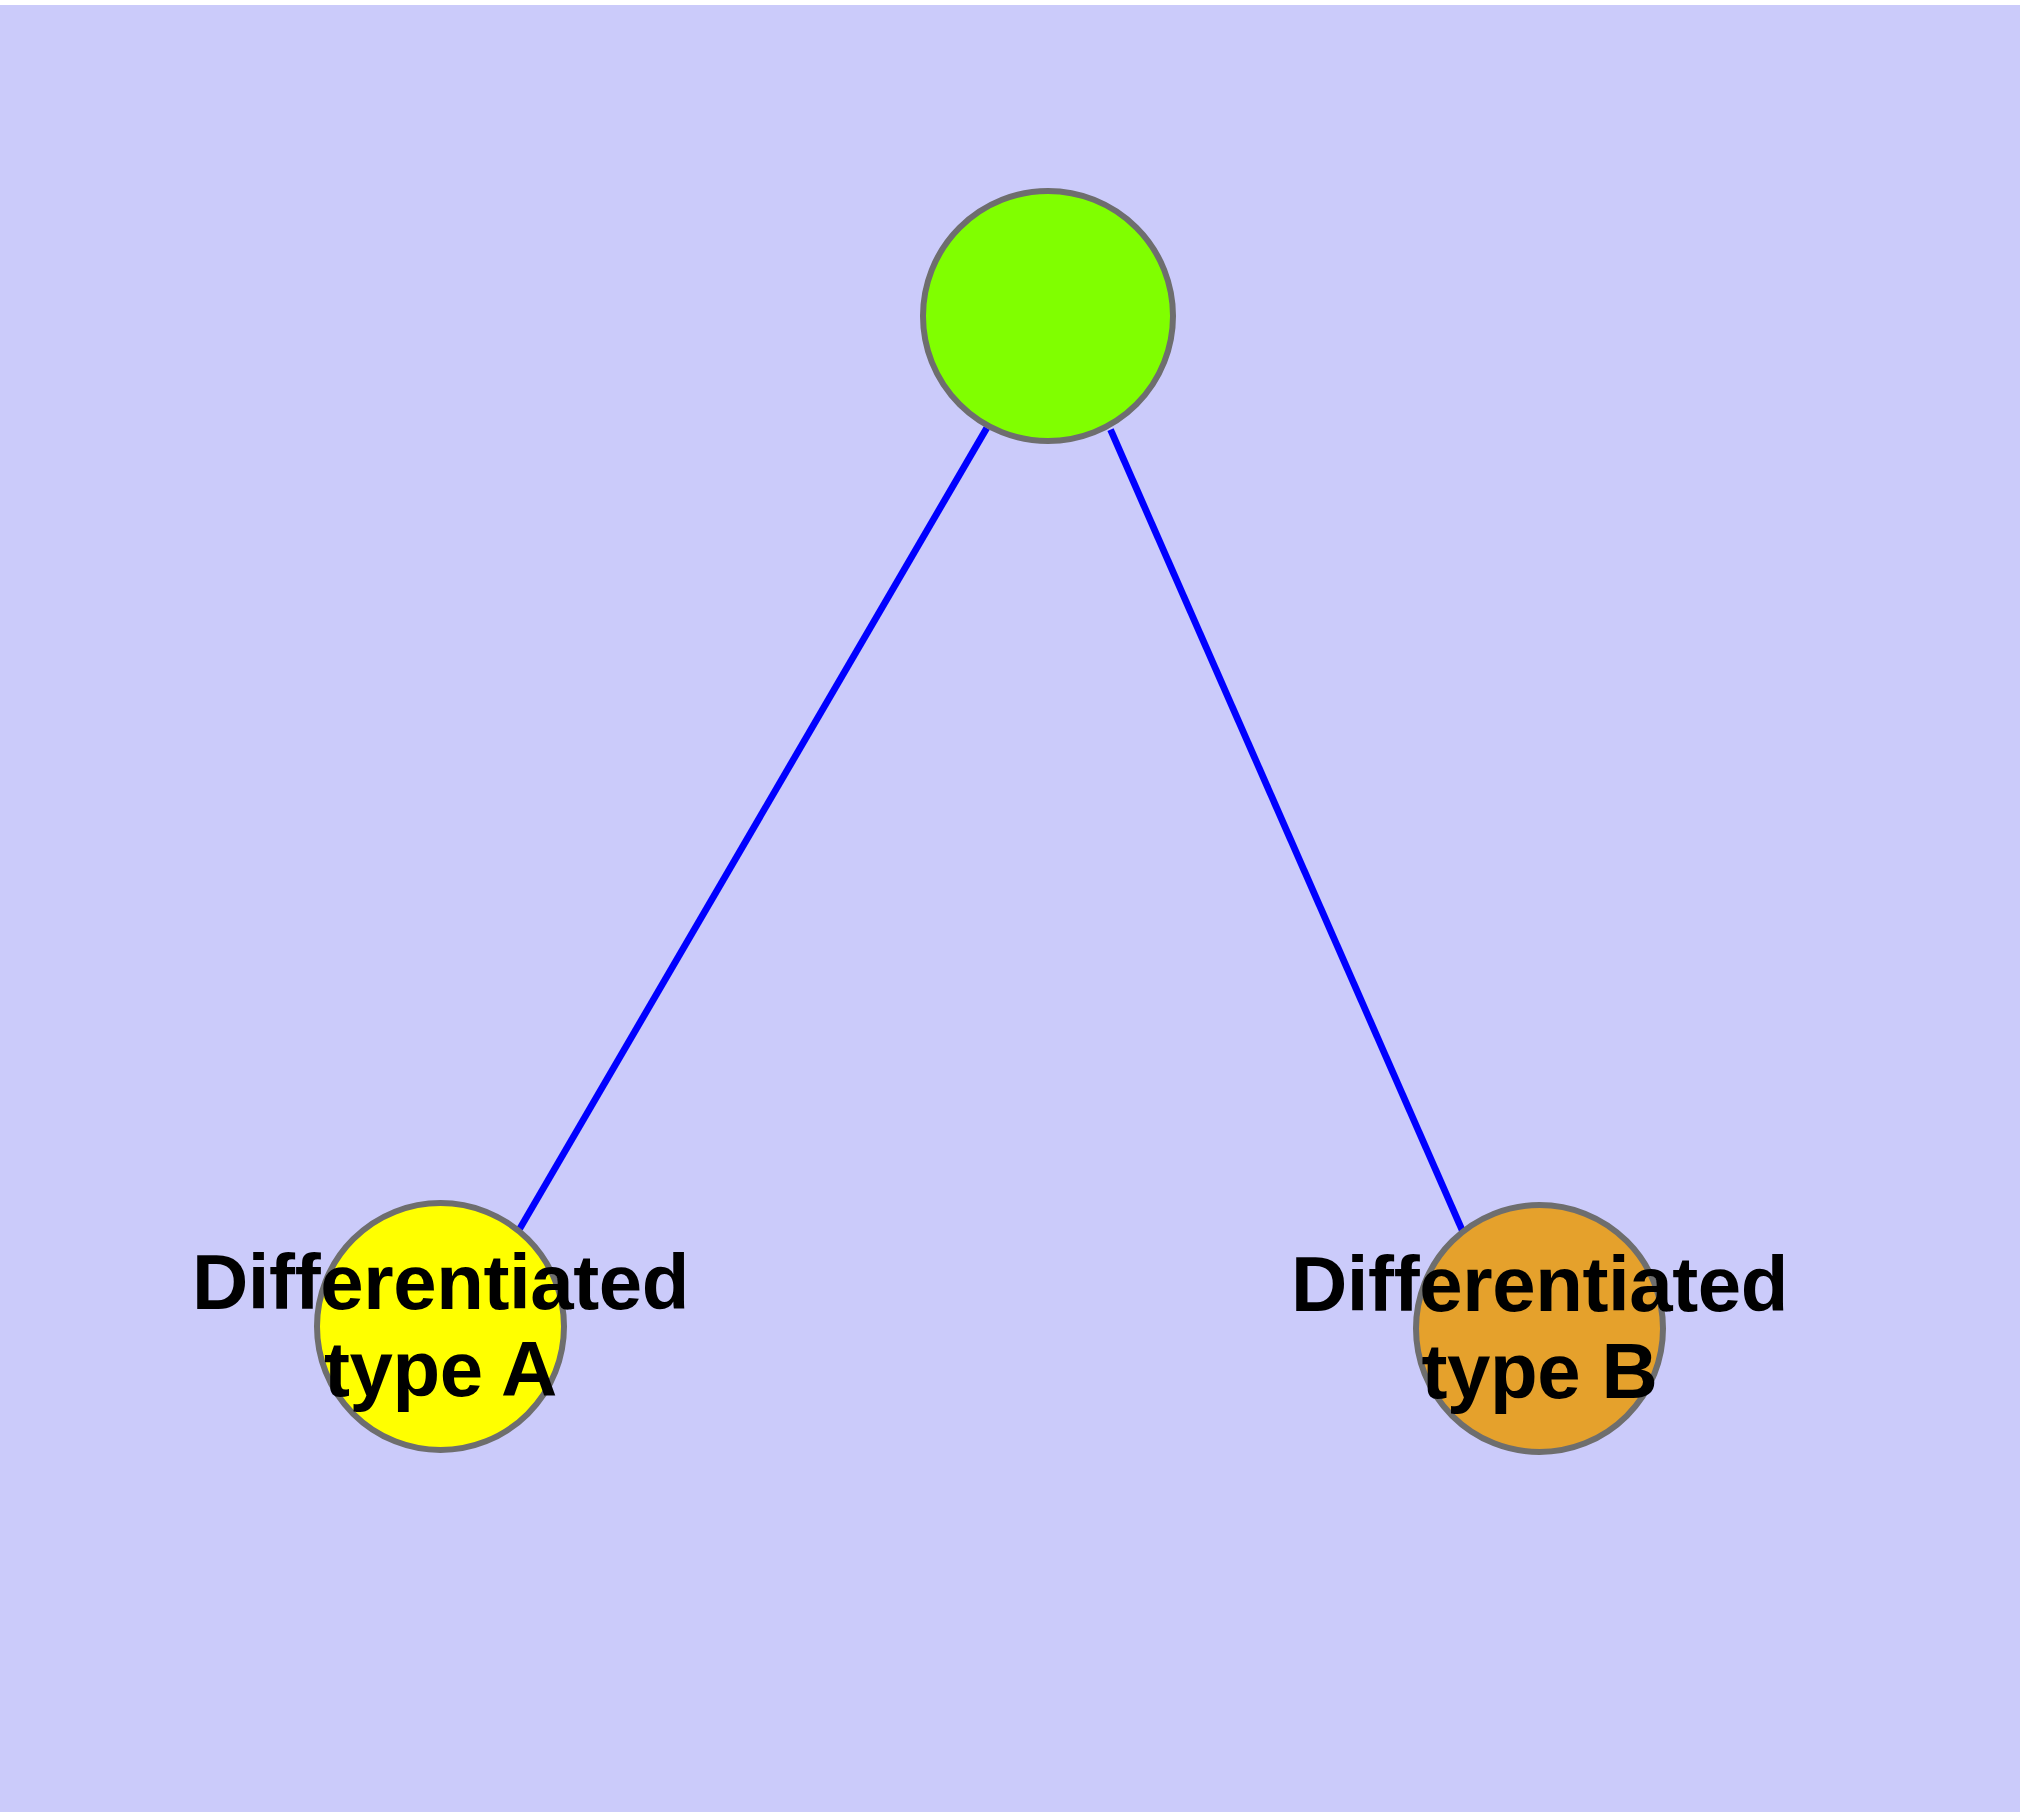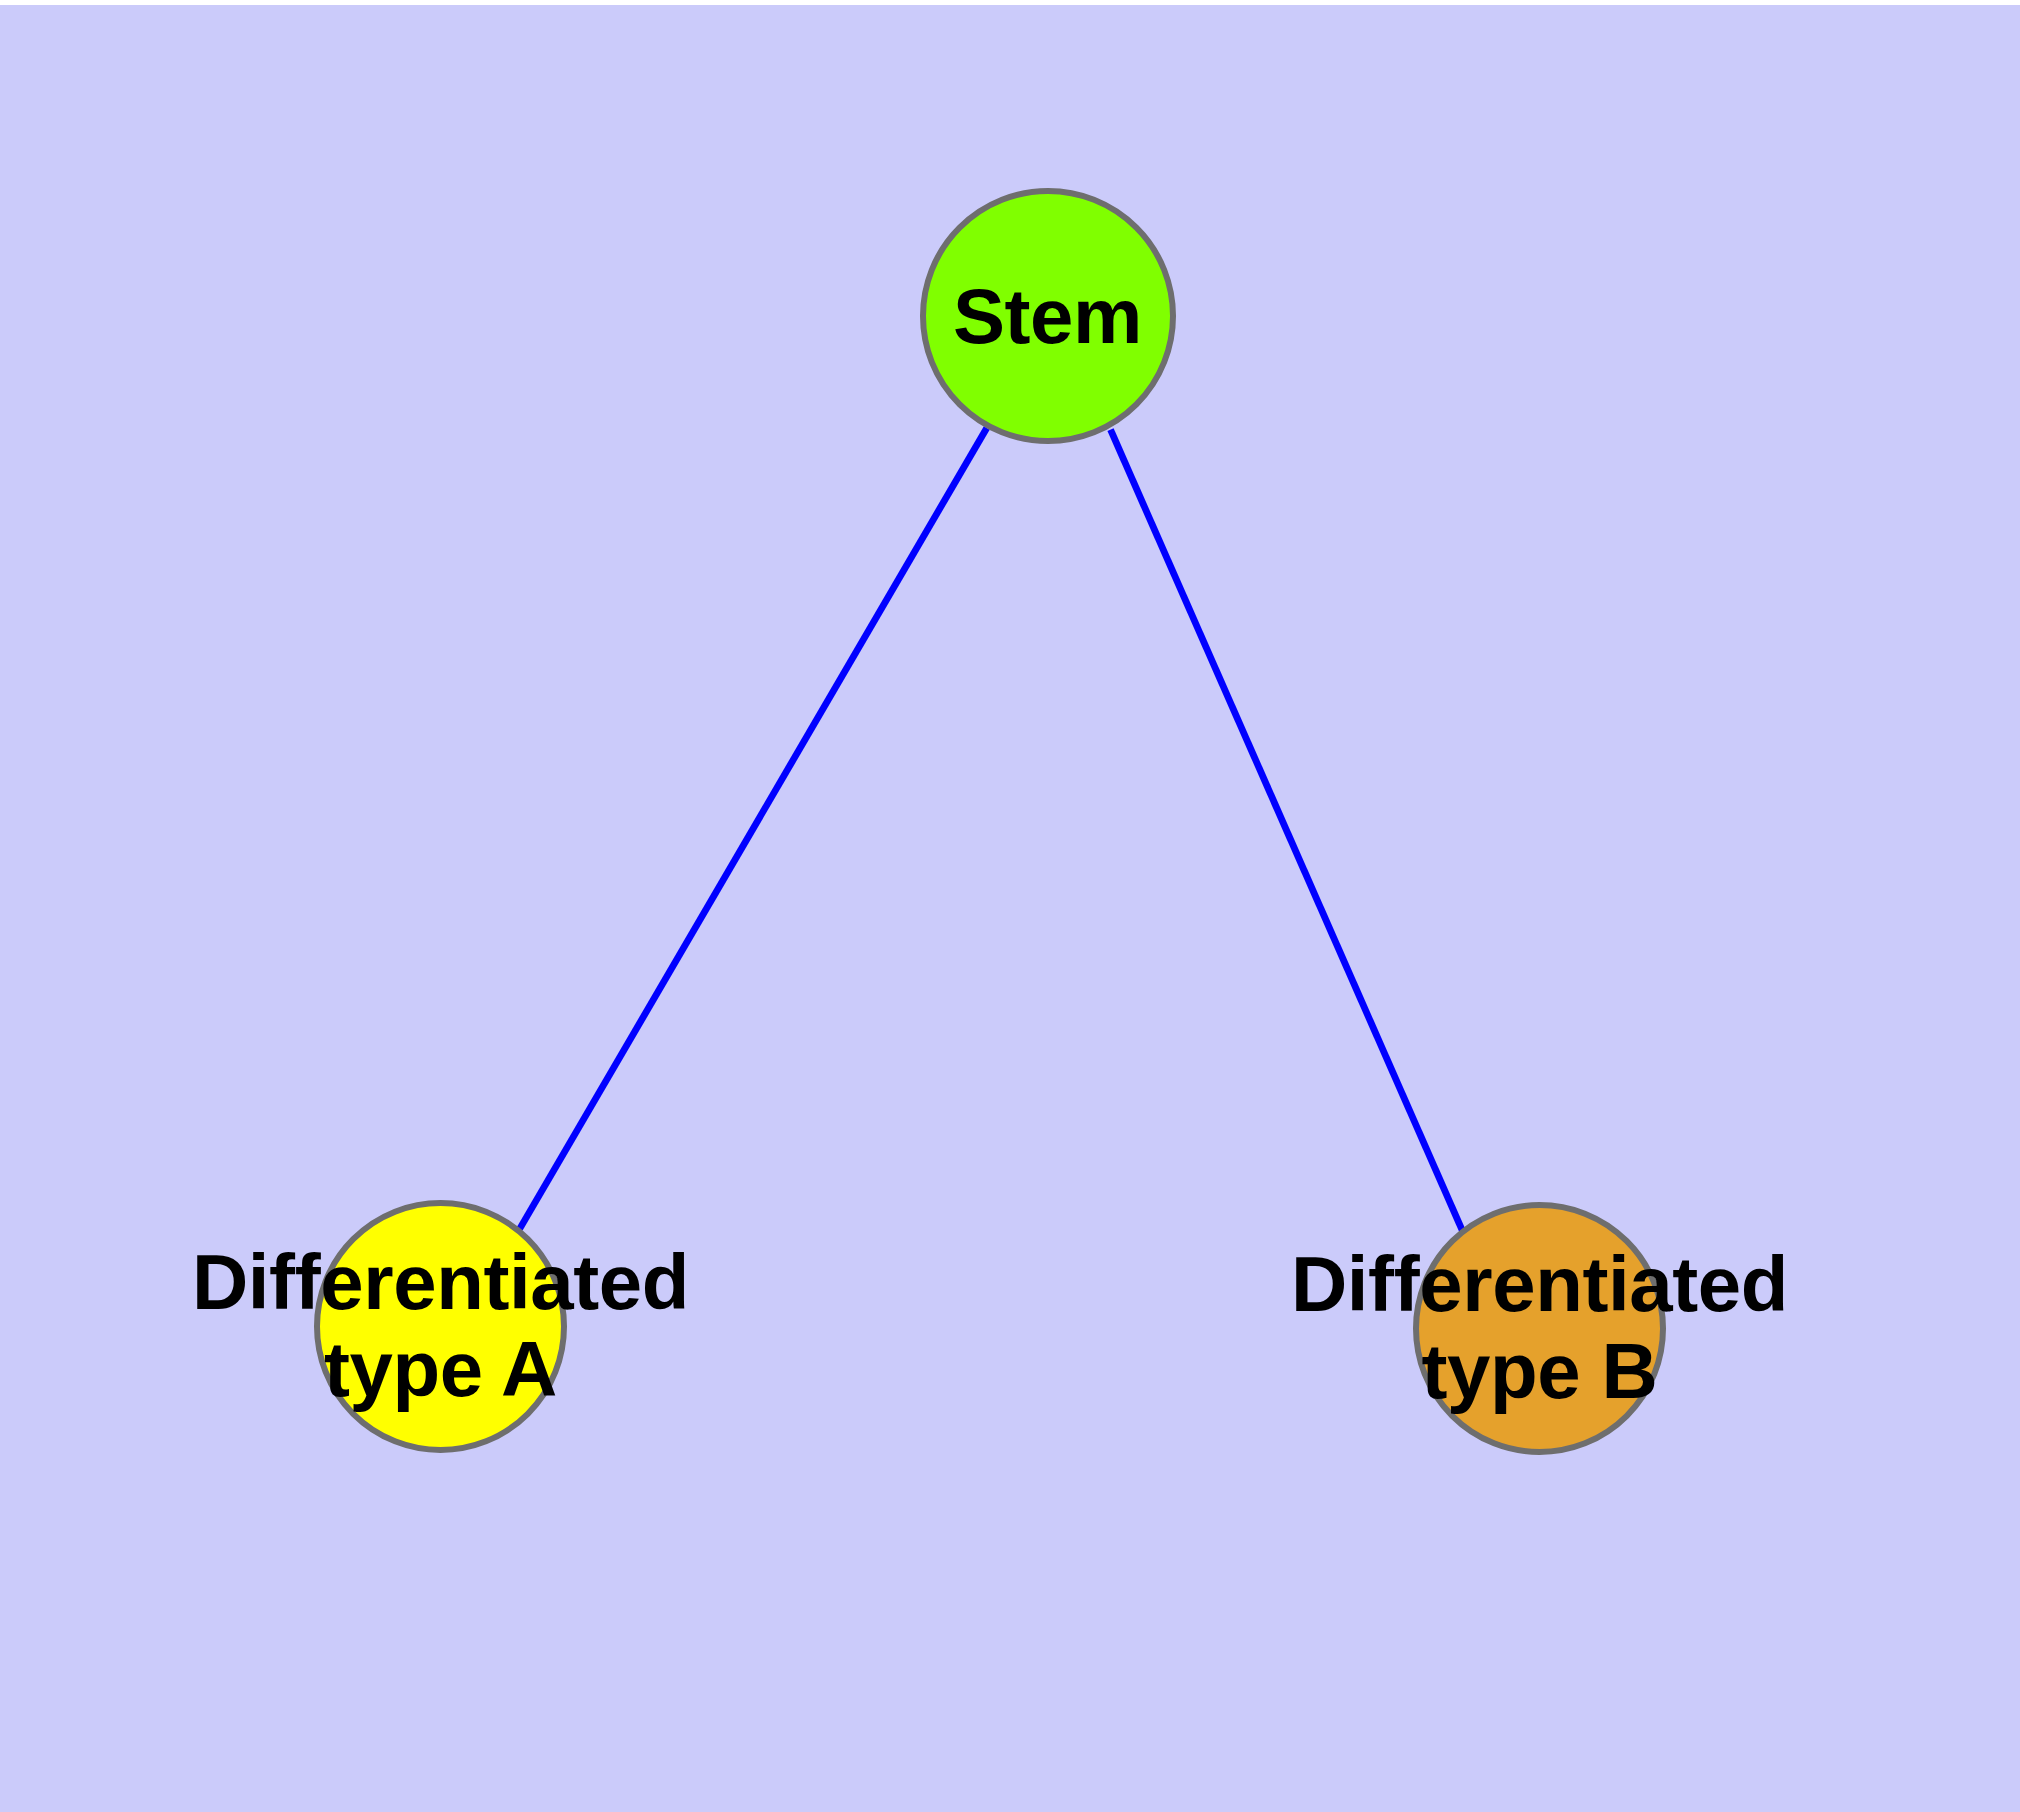--- a/index.html
+++ b/index.html
@@ -60,20 +60,19 @@
 
   <svg id="edge-layer" viewBox="0 0 2384 2138" preserveAspectRatio="none">
     <line id="svg-edge-0" stroke="#0000ff" stroke-width="8" stroke-linecap="butt" x1="1164" y1="505" x2="613" y2="1450"></line>
     <line id="svg-edge-1" stroke="#0000ff" stroke-width="8" stroke-linecap="butt" x1="1310" y1="507" x2="1725" y2="1452"></line>
   </svg>
 
   <div class="graph-node" id="node-circle-0" style="left: 920px; top: 188px; width: 256px; height: 256px; background: rgb(128, 255, 0); border-color: rgb(110, 110, 110); border-width: 6px;"></div>
   <div class="graph-node" id="node-circle-1" style="left: 314px; top: 1200px; width: 253px; height: 253px; background: rgb(255, 255, 0); border-color: rgb(110, 110, 110); border-width: 6px;"></div>
   <div class="graph-node" id="node-circle-2" style="left: 1413px; top: 1202px; width: 253px; height: 253px; background: rgb(229, 161, 44); border-color: rgb(110, 110, 110); border-width: 6px;"></div>
 
-  <div class="node-label single" id="node-label-0" style="font-size: 78px; color: rgb(0, 0, 0); width: 1187px; left: 454px; top: 277px;">Stem</div>
   <div class="node-label" id="node-label-1" style="font-size: 78px; color: rgb(0, 0, 0); width: 1187px; left: -153px; top: 1239px;">Differentiated
 type A</div>
   <div class="node-label" id="node-label-2" style="font-size: 78px; color: rgb(0, 0, 0); width: 1187px; left: 946px; top: 1241px;">Differentiated
 type B</div>
 
 </div>
 
 
 </body></html>

